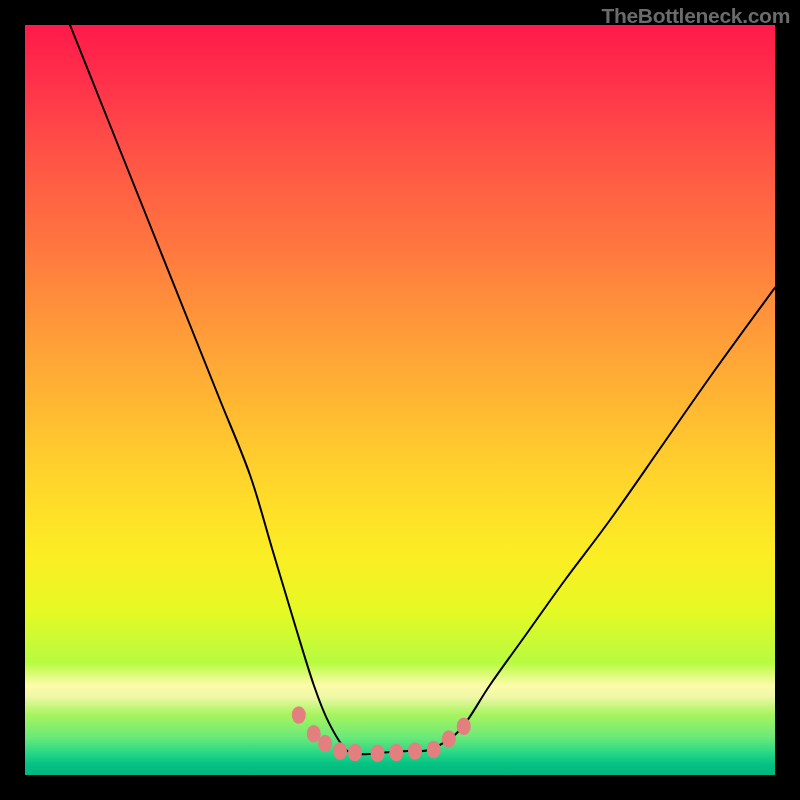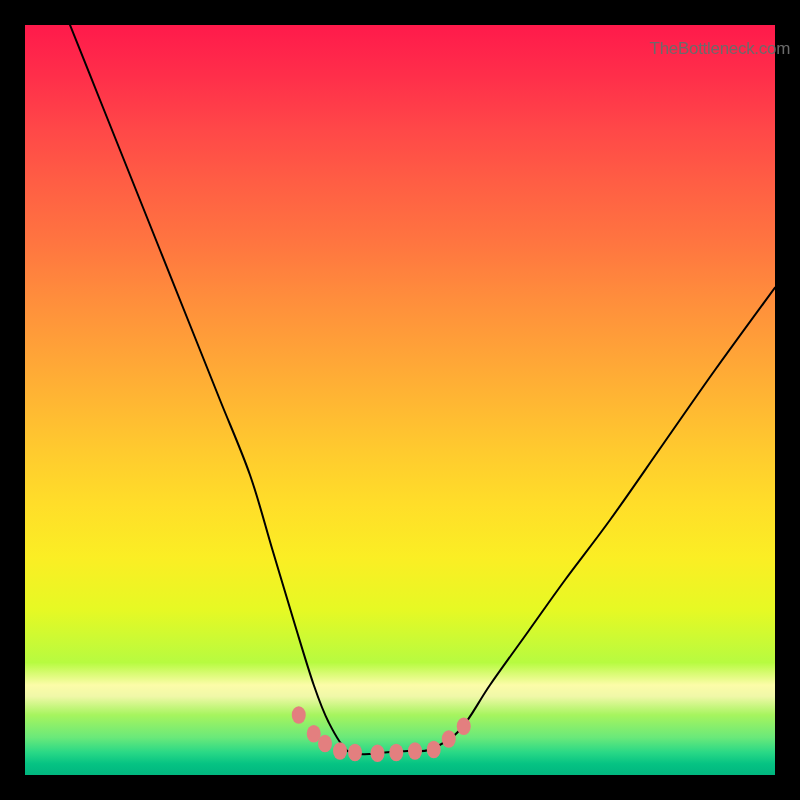--- a/index.html
+++ b/index.html
@@ -55,24 +55,23 @@
     top: 0;
     width: 750px;
     height: 750px;
     pointer-events: none;
   }
   .watermark {
     position: absolute;
     top: 4px;
     right: 10px;
     color: #6b6b6b;
-    font-size: 17px;
-    font-weight: 400;
+    font-size: 21px;
+    font-weight: 700;
     letter-spacing: -0.3px;
-    margin-top: 35px;
   }
 </style>
 </head>
 <body>
 
 <div class="frame">
 
   <div class="plot-area">
     <svg class="curve" viewBox="0 0 750 750" preserveAspectRatio="none">
       <g id="svg-content">

